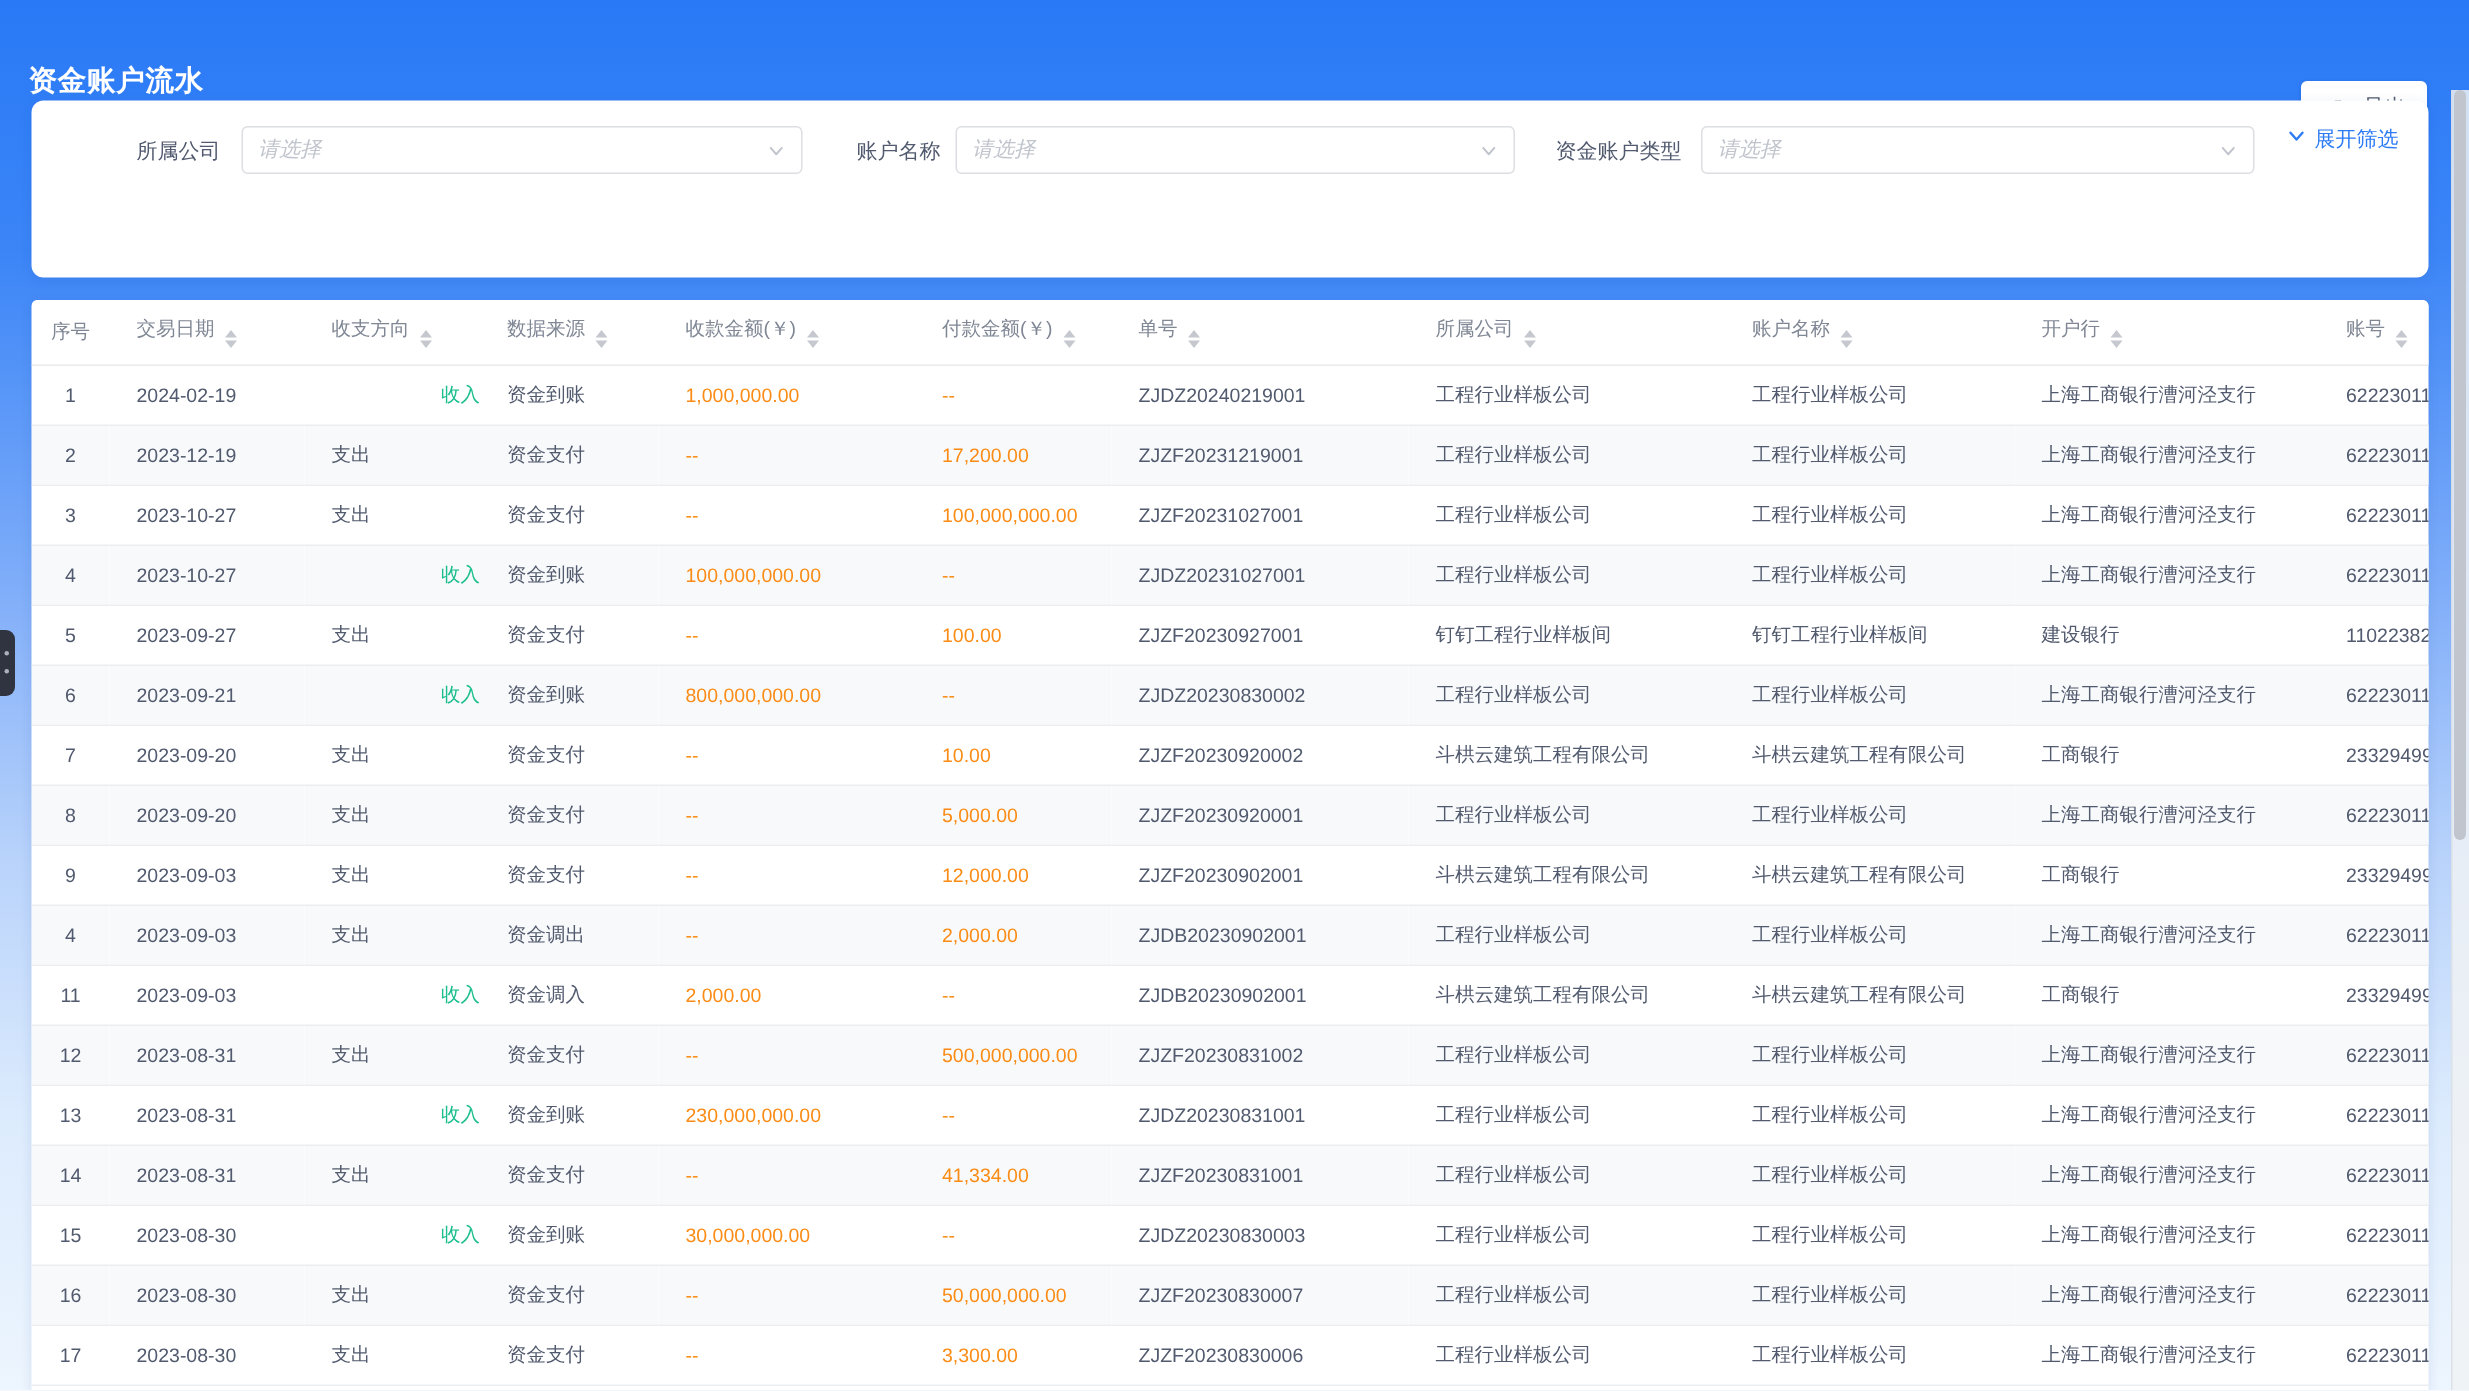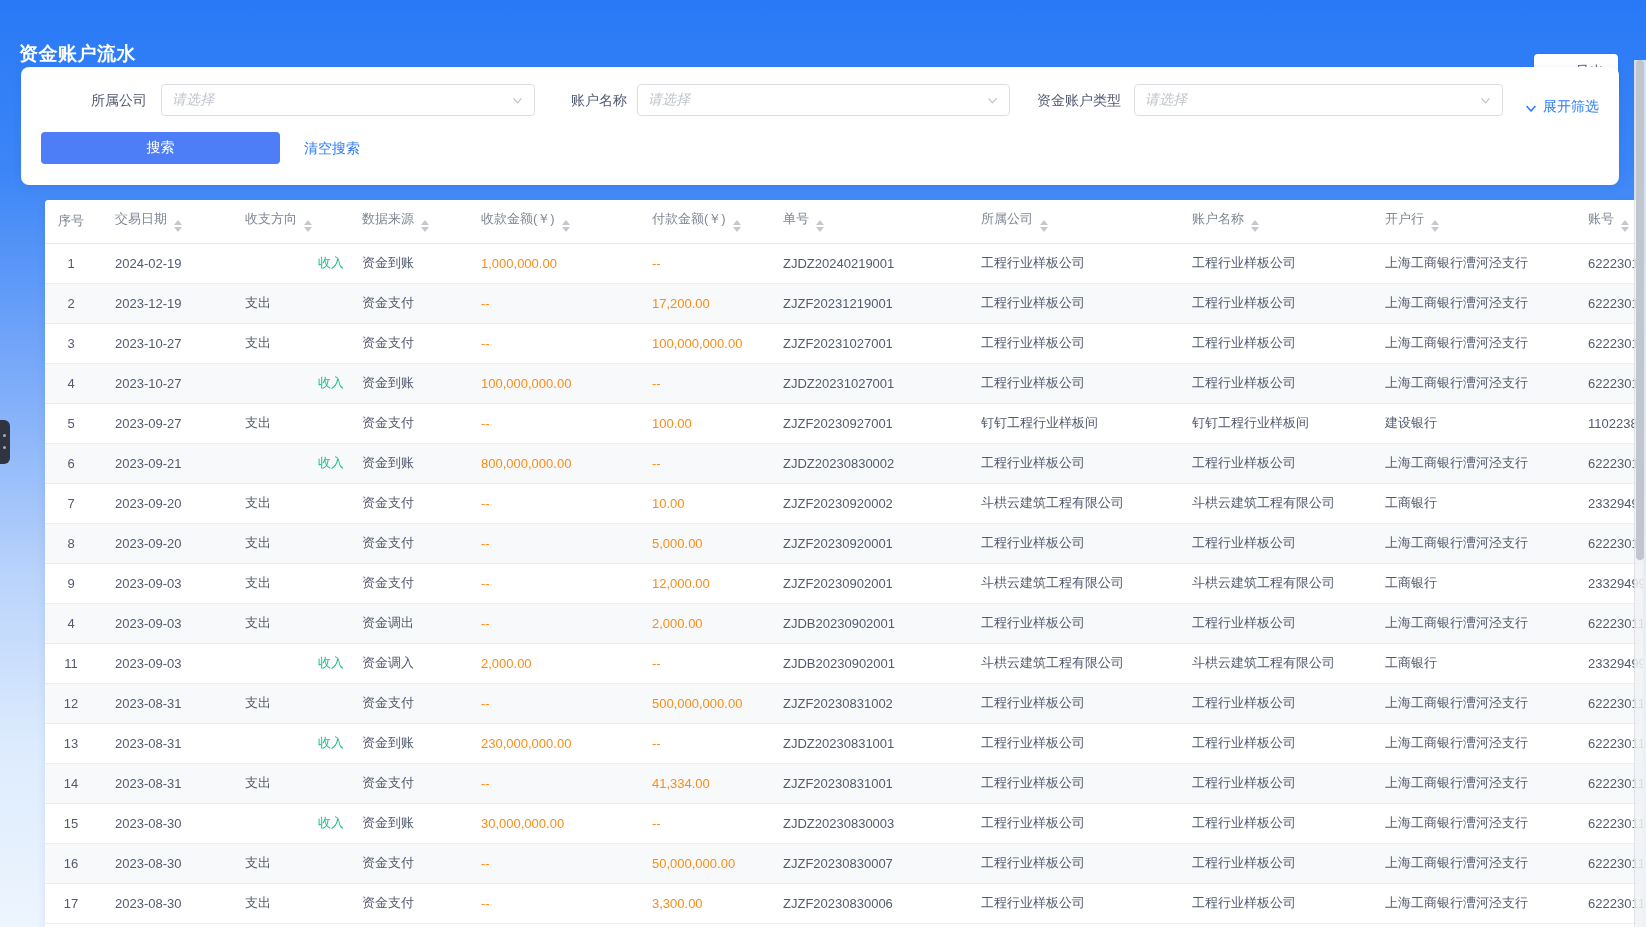--- a/index.html
+++ b/index.html
@@ -36,35 +36,34 @@
     position:absolute; top:0; height:32px; background:#fff;
     border:1px solid #dcdee2; border-radius:4px; cursor:pointer;
     display:flex; align-items:center; padding:0 10px; font-size:14px;
   }
   .select .ph { color:#c0c4cc; flex:1 1 auto; overflow:hidden; white-space:nowrap;font-style:italic; }
   .select .chev { flex:0 0 auto; margin-left:8px; display:flex; }
   .sel1 { left:140px;  width:374px; }
   .sel2 { left:616px;  width:373px; }
   .sel3 { left:1113px; width:369px; }
   .expand-link {
-    position:absolute; left:1503px; top:0; height:32px; display:flex; align-items:flex-end; gap:5px;
+    position:absolute; left:1503px; top:0; height:32px; display:flex; align-items:flex-start; gap:5px;
     color:#2d7cf6; font-size:14px; cursor:pointer; white-space:nowrap;
   }
   .btn-row { position:absolute; left:0; top:65px; width:100%; height:32px; }
   .search-btn {
     position:absolute; left:20px; top:0; width:239px; height:32px;
     background:#4d7ef7; color:#fff; font-size:14px; border:none; border-radius:4px; cursor:pointer;
   }
   .clear-link { position:absolute; left:283px; top:0; height:32px; line-height:32px; color:#2d7cf6; font-size:14px; cursor:pointer; }
   
   .table-card {
     position:absolute; left:21px; top:200px; width:1598px; height:727px;
     background:#ffffff; border-radius:4px 4px 0 0; overflow:hidden;
     box-shadow:0 2px 8px rgba(20,60,140,.10);
-    margin-left:24px;
   }
   table { border-collapse:collapse; table-layout:fixed; width:1745px; }
   th, td { text-align:left; padding:0 0 0 18px; white-space:nowrap; overflow:hidden; font-size:13px; }
   thead th { height:43px; color:#7f8694; font-weight:400; background:#ffffff; border-bottom:1px solid #e8eaec; }
   tbody td { height:40px; border-bottom:1px solid #ebedf0; color:#515a6e; }
   tbody tr:nth-child(even) { background:#f8f9fa; }
   th.c-num, td.c-num { text-align:center; padding:0; }
   .dir-in  { color:#1cbe8e;text-align:right; }
   .amt     { color:#fa8c16; }
   .sort-carets { display:inline-flex; flex-direction:column; margin-left:7px; vertical-align:-2px; }
@@ -140,24 +139,20 @@
     <div class="expand-link">
       <span style="display:flex;">
         <svg width="14" height="14" viewBox="0 0 14 14" fill="none" stroke="#2d7cf6" stroke-width="1.6" stroke-linecap="round" stroke-linejoin="round">
             <polyline points="3,4.5 7,9 11,4.5"></polyline>
           </svg>
       </span>
       <span>展开筛选</span>
     </div>
   </div>
 
-  <div class="btn-row">
-    <button class="search-btn">搜索</button>
-    <span class="clear-link">清空搜索</span>
-  </div>
 </div>
 
 <div class="table-card">
   <table>
     <colgroup>
       <col style="width:52px">
         <col style="width:130px">
         <col style="width:117px">
         <col style="width:119px">
       <col style="width:171px">

